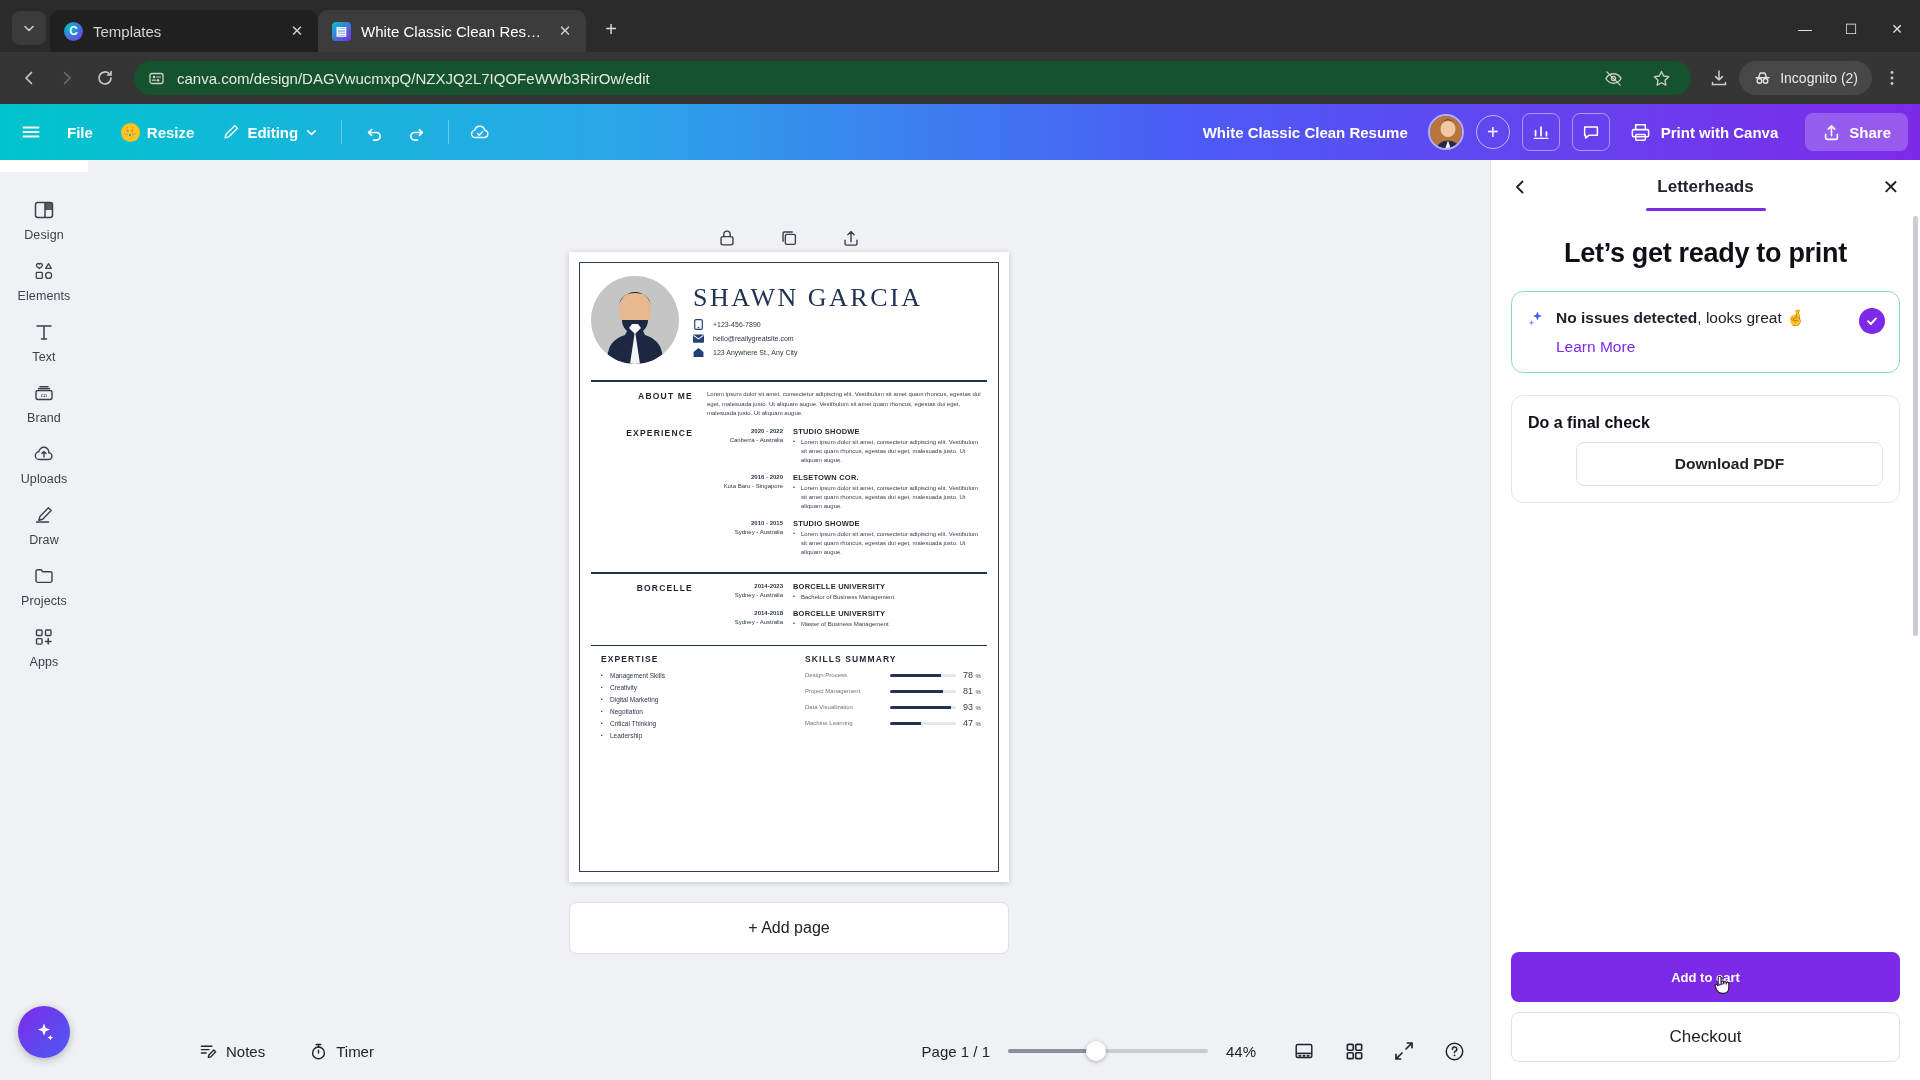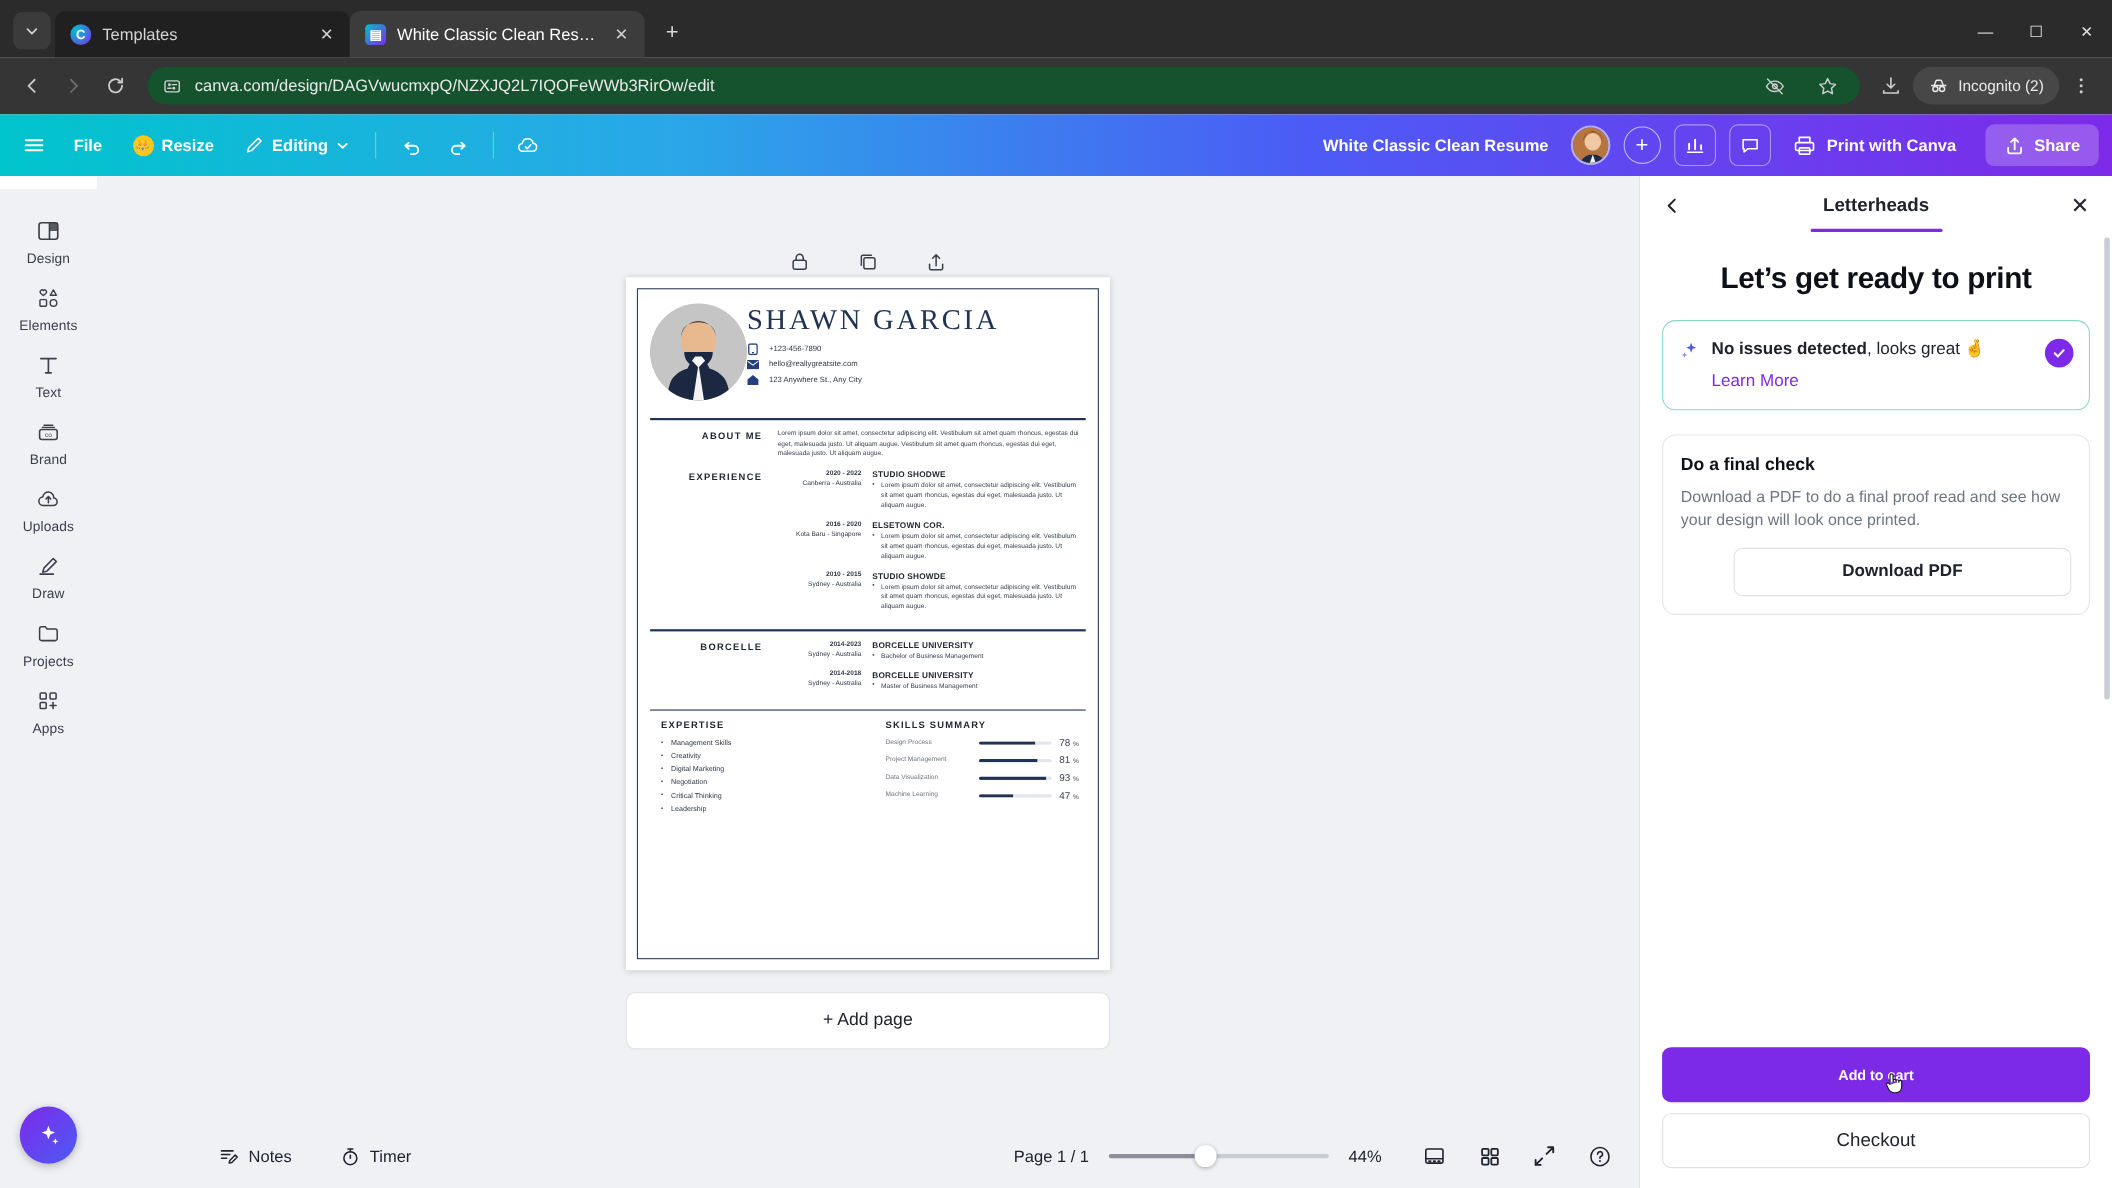--- a/index.html
+++ b/index.html
@@ -177,21 +177,21 @@
   }
   .cta-secondary {
     height: 50px; background: #fff; border: 1px solid #dfe1e6; border-radius: 8px; display: flex;
     align-items: center; justify-content: center; font-size: 17px; color: #20232c; cursor: pointer;
   }
   .cursor-hand { position: absolute; left: 52%; top: 22px; width: 18px; height: 22px; pointer-events: none; }
   .scroll-track { position: absolute; right: 2px; top: 56px; width: 5px; height: 420px;
     background: #c9ccd4; border-radius: 3px; }
 
   
-  .r-head { display: flex; gap: 0; padding: 8px 6px 10px 4px; }
+  .r-head { display: flex; gap: 14px; align-items: center; padding: 8px 6px 10px 4px; }
   .r-photo { width: 88px; height: 88px; border-radius: 50%; flex: none; overflow: hidden; background: #c7c7c7; }
   .r-name { font-family: "Liberation Serif", serif; font-size: 26px; letter-spacing: 2.5px;
     color: #203354; font-weight: 400; margin-bottom: 6px; }
   .r-contact { display: flex; flex-direction: column; gap: 3px; }
   .r-crow { display: flex; align-items: center; gap: 9px; font-size: 7px; color: #2d3748; }
   .r-cicon { width: 11px; height: 11px; color: #23407a; display: flex; align-items: center; justify-content: center; }
   .r-rule { height: 2px; background: #203354; margin: 6px 4px 8px; }
   .r-rule.thin { height: 1.5px; }
   .r-sec { display: flex; gap: 14px; padding: 0 6px 0 14px; margin-bottom: 8px; }
   .r-sec-title { width: 92px; flex: none; font-size: 8.5px; font-weight: 700; letter-spacing: 1.2px;
@@ -782,21 +782,20 @@
         </div>
         <span class="ok-check">
           <svg width="14" height="14" viewBox="0 0 14 14" fill="none">
               <path d="M3 7.2l2.8 2.8L11 4.4" stroke="#fff" stroke-width="1.9" stroke-linecap="round" stroke-linejoin="round"></path>
             </svg>
         </span>
       </div>
 
       <div class="card-check">
         <div class="cc-title">Do a final check</div>
-        <div class="cc-desc">Download a PDF to do a final proof read and see how your design will look once printed.</div>
         <div class="cc-btn">
           <span>Download PDF</span>
         </div>
       </div>
     </div>
 
     <div class="rp-foot">
       <div class="cta-primary">
         <span>Add to cart</span>
         <span class="cursor-hand">

